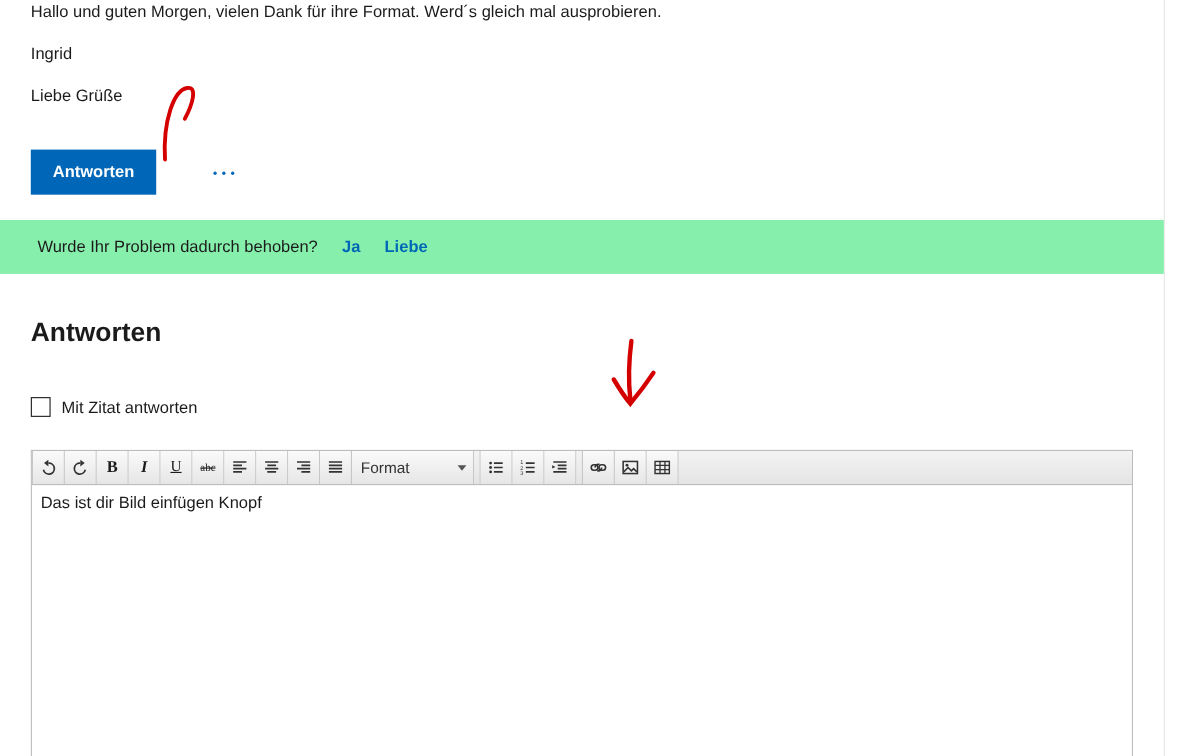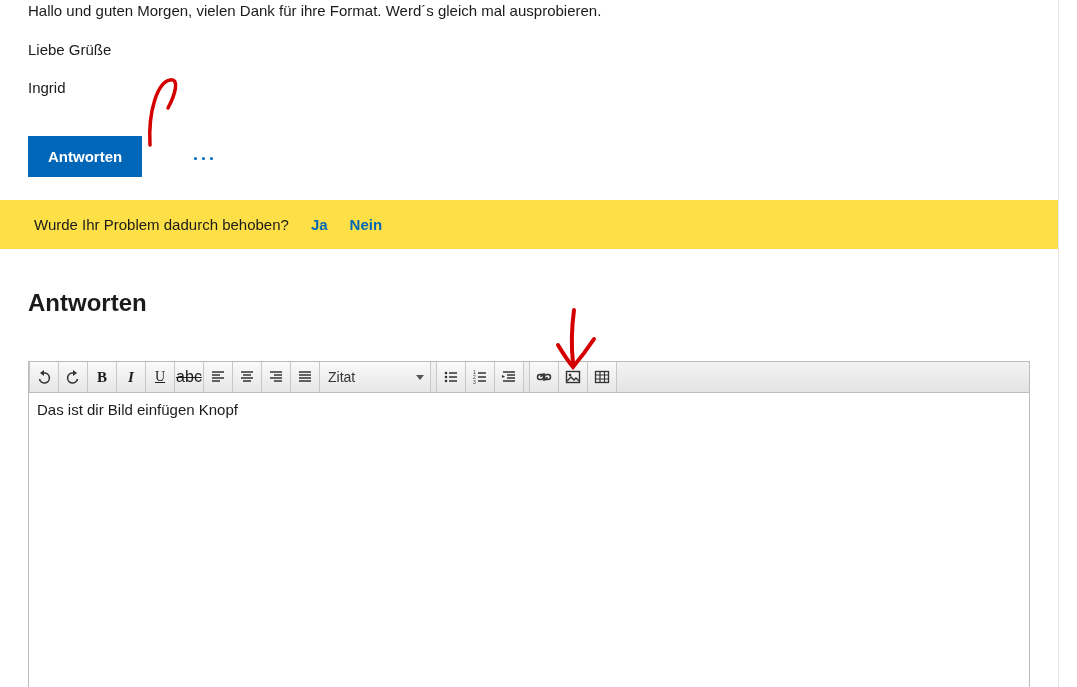--- a/index.html
+++ b/index.html
@@ -5,73 +5,77 @@
 html,body{margin:0;padding:0;font-family:"Segoe UI",Arial,sans-serif;font-size:15px;color:#1b1b1b;background:#fff}
 .page{width:1059px;position:relative;border-right:1px solid #e6e6e6;min-height:687px;box-sizing:border-box}
 .post-body{padding:0 0 0 28px;padding-top:0}
 .post-text{line-height:1.45;margin-top:0}
 .post-text p{margin:0 0 18px 0}
 .sig{margin:0;line-height:1.35}
 .reply-row{padding:20px 0 22px 28px;position:relative}
 .reply-btn{background:#0067b8;color:#fff;border:none;padding:12px 20px;font-size:15px;font-weight:600;cursor:pointer}
 .dots{display:inline-flex;gap:5px;margin-left:48px;vertical-align:middle}
 .dots span{width:3px;height:3px;background:#0067b8;border-radius:50%;display:inline-block}
-.feedback-bar{background:#fde047;border-top:1px solid #fff;padding:16px 28px 16px 34px;font-size:15px;color:#1b1b1b;display:flex;align-items:center;gap:22px}
+.feedback-bar{background:#86efac;border-top:1px solid #fff;padding:16px 28px 16px 34px;font-size:15px;color:#1b1b1b;display:flex;align-items:center;gap:22px}
 .feedback-link{color:#0067b8;text-decoration:none;font-weight:700;cursor:pointer}
 .reply-section{padding:40px 28px 0 28px}
 .reply-heading{font-size:24px;font-weight:600;margin:0 0 44px 0}
 .quote-row{display:flex;align-items:center;gap:10px;margin-bottom:30px}
 .checkbox{width:18px;height:18px;border:1px solid #1b1b1b;box-sizing:border-box;cursor:pointer}
 .editor{border:1px solid #bcbcbc}
 .toolbar{background:#ececec;background:linear-gradient(#f3f3f3,#e4e4e4);border-bottom:1px solid #bcbcbc;display:flex;align-items:stretch;height:30px}
 .tb-btn{width:28px;border:1px solid #c7c7c7;border-top:none;border-bottom:none;border-left:none;display:flex;align-items:center;justify-content:center;cursor:pointer;background:linear-gradient(#fafafa,#e6e6e6)}
 .tb-btn:first-child{border-left:1px solid #c7c7c7}
 .tb-sep{width:5px;border-right:1px solid #c7c7c7;background:linear-gradient(#f3f3f3,#e4e4e4)}
 .tb-format{width:96px;display:flex;align-items:center;padding:0 6px 0 8px;border-right:1px solid #c7c7c7;background:linear-gradient(#fafafa,#e6e6e6);cursor:pointer;justify-content:space-between;font-size:14px;color:#333}
 .tb-flex{flex:1;background:linear-gradient(#f3f3f3,#e4e4e4)}
 .icon{width:16px;height:16px}
 .editor-body{min-height:280px;padding:8px 8px;font-size:15px;outline:none}
 .annotation-layer{position:absolute;inset:0;pointer-events:none}
 .ann-svg{position:absolute}
 .ico-txt{font-family:"Times New Roman",serif;font-weight:bold;font-size:15px}
 .ico-txt-i{font-family:"Times New Roman",serif;font-style:italic;font-size:15px;font-weight:bold}
 .ico-txt-u{font-family:"Times New Roman",serif;font-size:14px;text-decoration:underline}
-.ico-txt-s{font-family:Liberation Sans, sans-serif;font-size:16px;text-decoration:line-through}
+.ico-txt-s{font-family:Liberation Serif, serif;font-size:10px;text-decoration:line-through}
 .caret-down{width:0;height:0;border-left:4px solid transparent;border-right:4px solid transparent;border-top:5px solid #555}
 </style>
 </head>
 <body>
 
 <div class="page">
   <div class="post-body">
     <div class="post-text">
       <p>Hallo und guten Morgen, vielen Dank für ihre Format. Werd´s gleich mal ausprobieren.</p>
+      <p class="sig">Ingrid</p>
       <p class="sig">Liebe Grüße</p>
-      <p class="sig">Ingrid</p>
     </div>
   </div>
 
   <div class="reply-row">
     <button class="reply-btn">Antworten</button>
     <span class="dots">
       <span></span>
         <span></span>
         <span></span>
     </span>
   </div>
 
   <div class="feedback-bar">
     <span>Wurde Ihr Problem dadurch behoben?</span>
     <a class="feedback-link">Ja</a>
-    <a class="feedback-link">Nein</a>
+    <a class="feedback-link">Liebe</a>
   </div>
 
   <div class="reply-section">
     <h2 class="reply-heading">Antworten</h2>
 
+    <div class="quote-row">
+      <div class="checkbox"></div>
+      <span>Mit Zitat antworten</span>
+    </div>
 
     <div class="editor">
       <div class="toolbar">
 
         <div class="tb-btn">
           <svg class="icon" viewBox="0 0 16 16">
               <path d="M8 4 A5 5 0 1 1 3.5 10" fill="none" stroke="#333" stroke-width="1.6"></path>
               <path d="M8 1 L8 7 L4 4 Z" fill="#333"></path>
             </svg>
         </div>
@@ -110,21 +114,21 @@
               <path d="M2 3h12M6 6h8M2 9h12M6 12h8" stroke="#333" stroke-width="1.5"></path>
             </svg>
         </div>
         <div class="tb-btn">
           <svg class="icon" viewBox="0 0 16 16">
               <path d="M2 3h12M2 6h12M2 9h12M2 12h12" stroke="#333" stroke-width="1.5"></path>
             </svg>
         </div>
 
         <div class="tb-format">
-          <span>Zitat</span>
+          <span>Format</span>
           <span class="caret-down"></span>
         </div>
 
         <div class="tb-sep"></div>
 
         <div class="tb-btn">
           <svg class="icon" viewBox="0 0 16 16">
               <circle cx="3" cy="4" r="1.3" fill="#333"></circle>
               <circle cx="3" cy="8" r="1.3" fill="#333"></circle>
               <circle cx="3" cy="12" r="1.3" fill="#333"></circle>

